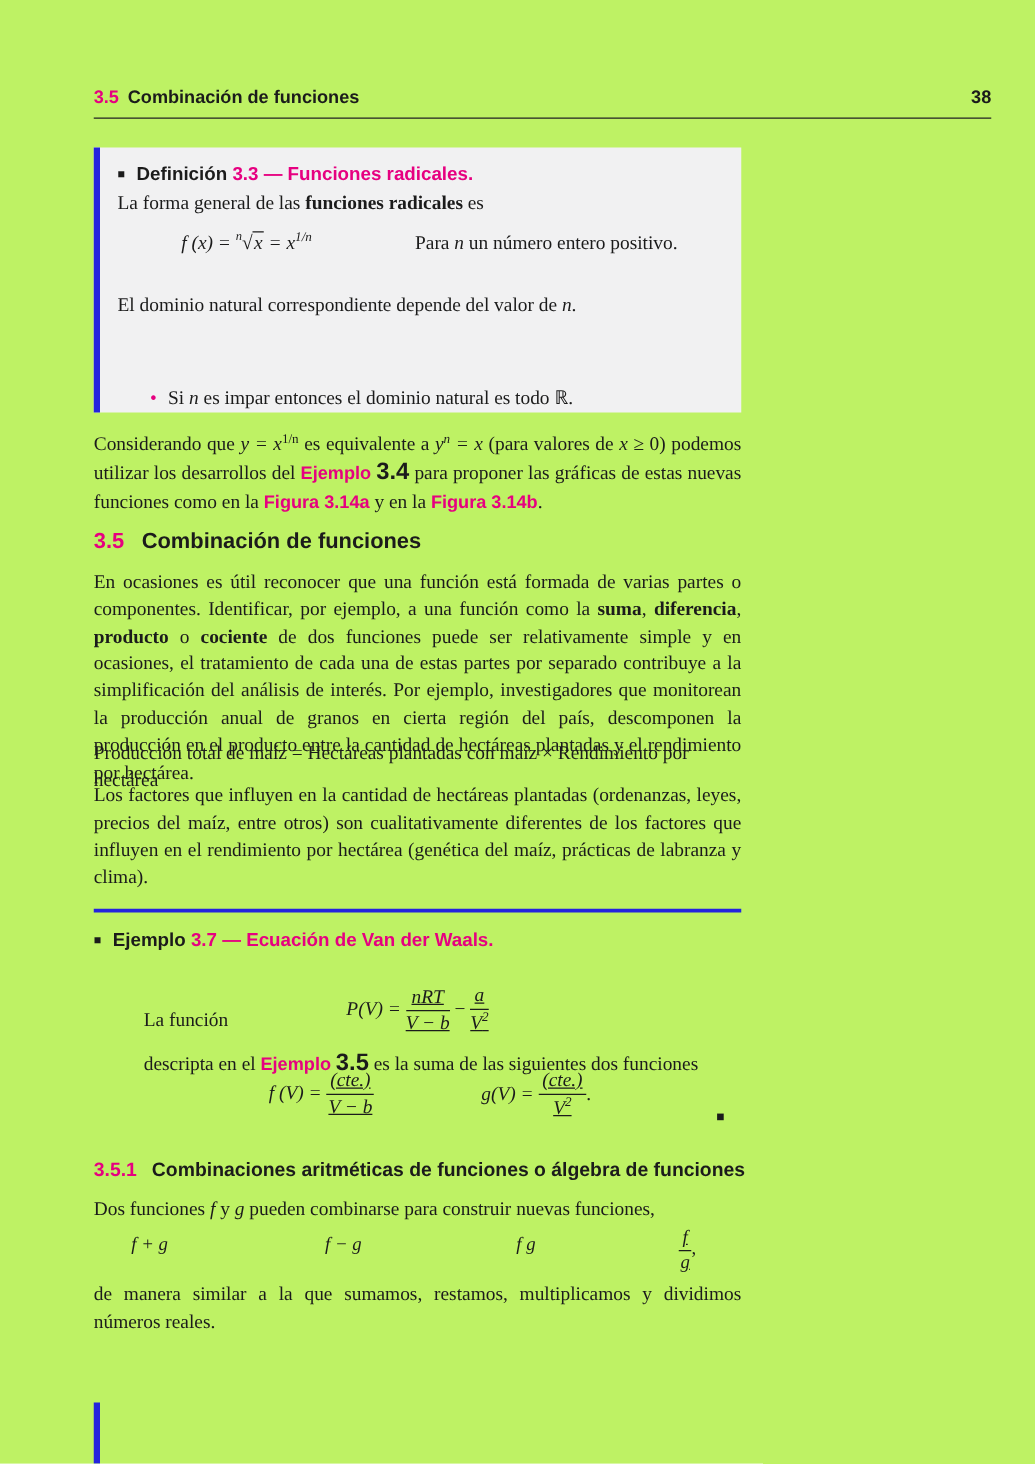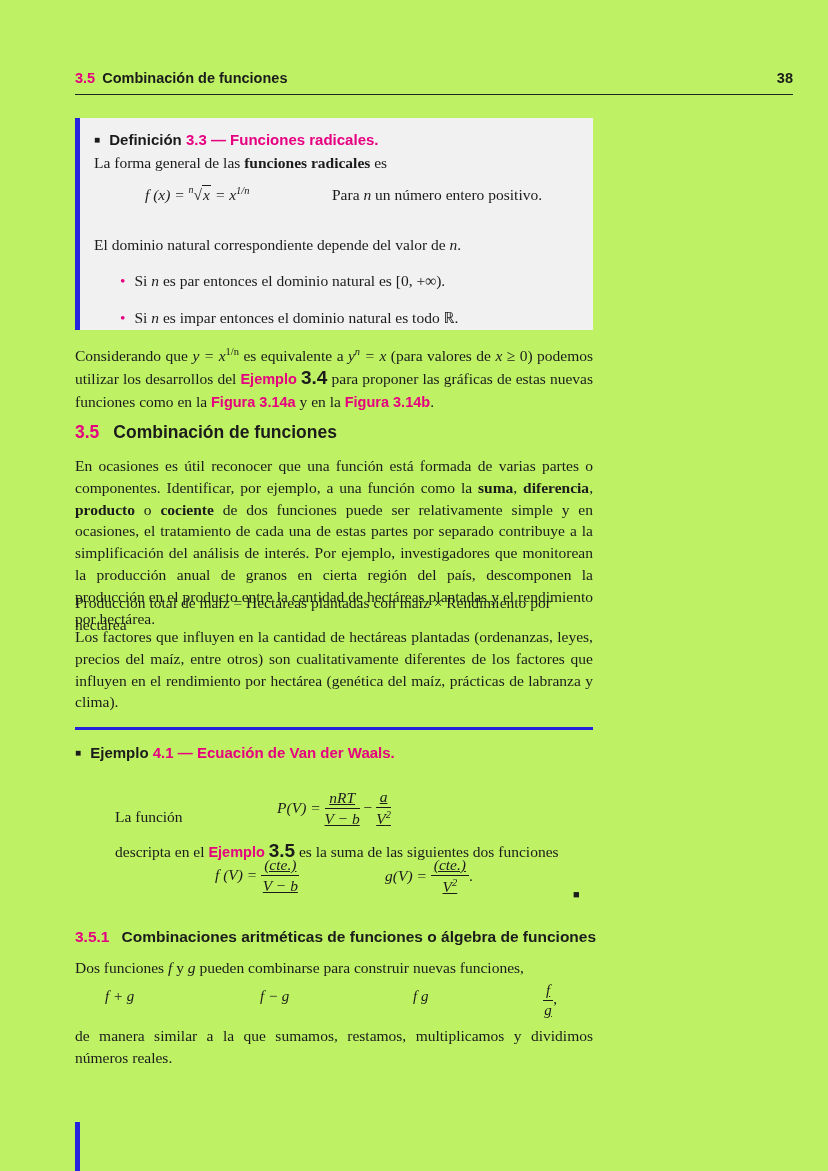--- a/index.html
+++ b/index.html
@@ -98,23 +98,20 @@
       </div>
       <div class="def-formula">
         <span>f (x) = </span><sup class="rootidx">n</sup><span>√</span><span class="radicand">x</span><span> = x</span><sup>1/n</sup>
       </div>
       <div class="def-note">
         <span>Para </span><span class="mv">n</span><span> un número entero positivo.</span>
       </div>
       <div class="def-dom">
         <span>El dominio natural correspondiente depende del valor de </span><span class="mv">n</span><span>.</span>
       </div>
-      <div class="bullet-row b1">
-        <span class="dot">•</span><span>Si </span><span class="mv">n</span><span> es par entonces el dominio natural es [0, +∞).</span>
-      </div>
       <div class="bullet-row b2">
         <span class="dot">•</span><span>Si </span><span class="mv">n</span><span> es impar entonces el dominio natural es todo ℝ.</span>
       </div>
     </div>
   </div>
 
   <div class="col just" style="top:341px;">
     <span>Considerando que </span><span class="mv">y = x</span><sup>1/n</sup><span> es equivalente a </span><span class="mv">y</span><sup class="mv">n</sup><span class="mv"> = x</span><span> (para valores de </span><span class="mv">x</span><span> ≥ 0) podemos utilizar los desarrollos del </span><span class="ref">Ejemplo</span><span> </span><span class="bsans">3.4</span><span> para proponer las gráficas de estas nuevas funciones como en la </span><span class="ref">Figura 3.14a</span><span> y en la </span><span class="ref">Figura 3.14b</span><span>.</span>
   </div>
 
@@ -127,21 +124,21 @@
   </div>
 
   <div class="col just" style="top:626px;">Los factores que influyen en la cantidad de hectáreas plantadas (ordenanzas, leyes, precios del maíz, entre otros) son cualitativamente diferentes de los factores que influyen en el rendimiento por hectárea (genética del maíz, prácticas de labranza y clima).</div>
 
   <div class="col" style="top:592px;">Producción total de maíz = Hectáreas plantadas con maíz × Rendimiento por hectárea</div>
 
   <div class="blue-rule"></div>
   <div class="ex-title">
     <span class="sq">■</span>
     <span>Ejemplo</span>
-    <span class="mg">4.1 — Ecuación de Van der Waals.</span>
+    <span class="mg">3.7 — Ecuación de Van der Waals.</span>
   </div>
   <div class="ex-line" style="top:808px;">La función</div>
 
   <div class="formula-P math">
     <span>P(V) = </span><span class="frac"><span class="num">nRT</span><span class="den">V − b</span></span><span style="font-style:normal;"> − </span><span class="frac"><span class="num">a</span><span class="den"><span>V</span><sup>2</sup></span></span>
   </div>
 
   <div class="ex-line" style="top:840px;">
     <span>descripta en el </span><span class="ref">Ejemplo</span><span> </span><span class="bsans">3.5</span><span> es la suma de las siguientes dos funciones</span>
   </div>

